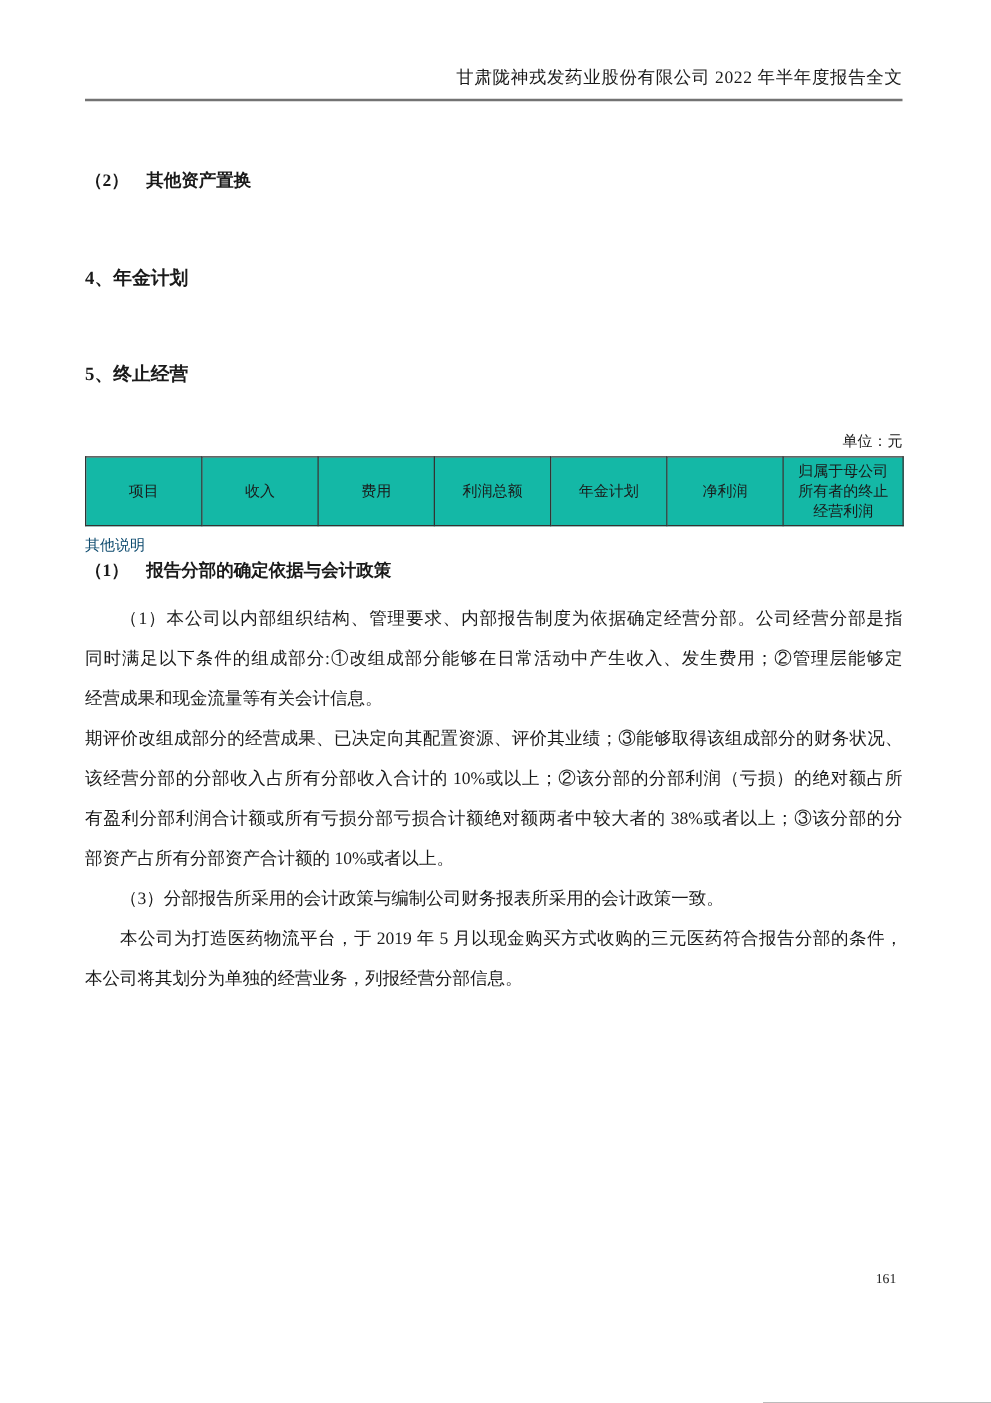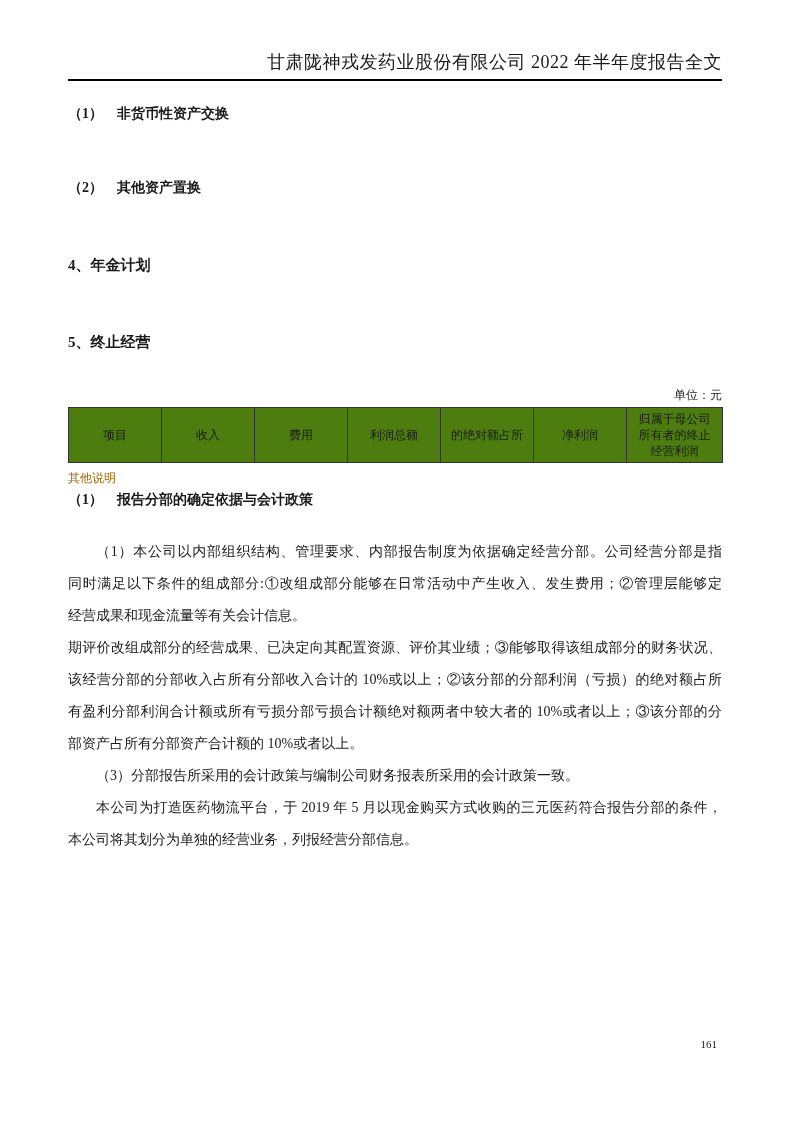--- a/index.html
+++ b/index.html
@@ -10,24 +10,24 @@
     margin: 0 auto;
     background: #ffffff;
     box-sizing: border-box;
     padding: 54px 71px 0 68px;
     font-family: "Liberation Serif", "DejaVu Serif", serif;
     color: #1a1a1a;
     overflow: hidden;
   }
   .doc-header {
     text-align: right;
-    font-size: 18px;
+    font-size: 14px;
     line-height: 17px;
     padding-bottom: 8px;
-    border-bottom: 2px solid #000000;
+    border-bottom: 2px solid #737373;
     letter-spacing: 0.5px;
   }
   .h1 {
     font-weight: bold;
     font-size: 15px;
     line-height: 21px;
   }
   .h2 {
     font-weight: bold;
     font-size: 14px;
@@ -45,68 +45,67 @@
     line-height: 16px;
   }
   table.fin {
     margin-top: 4px;
     width: 654px;
     border-collapse: collapse;
     table-layout: fixed;
   }
   table.fin th {
     border: 1px solid #333;
-    background: #4d7c0f;
+    background: #14b8a6;
     font-weight: normal;
     font-size: 12px;
     line-height: 16px;
     text-align: center;
     vertical-align: middle;
     height: 55px;
     padding: 2px 9px;
     box-sizing: border-box;
   }
   .footnote {
     margin-top: 7px;
     font-size: 12px;
     line-height: 16px;
-    color: #a16207;
+    color: #0c4a6e;
   }
   .s6   { margin-top: 44px; }
   .s6-1 { margin-top: 4px; }
   .body-text {
-    margin-top: 27px;
+    margin-top: 13px;
     font-size: 14px;
     line-height: 32px;
   }
   .line {
     text-align: justify;
     text-align-last: justify;
     white-space: normal;
   }
   .line.short { text-align-last: left; }
   .line.indent { text-indent: 2em; }
   .pageno {
     position: absolute;
-    top: 1038px;
+    top: 1017px;
     right: 76px;
     font-size: 11px;
     color: #222;
   }
 </style>
 </head>
 <body>
 
 <div class="page">
 
   <div class="doc-header">
     <span>甘肃陇神戎发药业股份有限公司 2022 年半年度报告全文</span>
   </div>
 
-  <div class="h2 s3-1">（1）　非货币性资产交换</div>
   <div class="h2 s3-2">（2）　其他资产置换</div>
   <div class="h1 s4">4、年金计划</div>
   <div class="h1 s5">5、终止经营</div>
 
   <div class="unit">单位：元</div>
 
   <table class="fin">
     <colgroup>
       <col style="width:93px">
         <col style="width:93px">
@@ -115,38 +114,38 @@
         <col style="width:93px">
         <col style="width:93px">
       <col style="width:96px">
     </colgroup>
     <thead>
       <tr>
         <th>项目</th>
         <th>收入</th>
         <th>费用</th>
         <th>利润总额</th>
-        <th>的绝对额占所</th>
+        <th>年金计划</th>
         <th>净利润</th>
         <th>归属于母公司所有者的终止经营利润</th>
       </tr>
     </thead>
   </table>
 
   <div class="footnote">其他说明</div>
 
   <div class="h2 s6-1">（1）　报告分部的确定依据与会计政策</div>
 
   <div class="body-text">
     <div class="line indent">（1）本公司以内部组织结构、管理要求、内部报告制度为依据确定经营分部。公司经营分部是指</div>
     <div class="line">同时满足以下条件的组成部分:①改组成部分能够在日常活动中产生收入、发生费用；②管理层能够定</div>
     <div class="line short">经营成果和现金流量等有关会计信息。</div>
     <div class="line">期评价改组成部分的经营成果、已决定向其配置资源、评价其业绩；③能够取得该组成部分的财务状况、</div>
     <div class="line">该经营分部的分部收入占所有分部收入合计的 10%或以上；②该分部的分部利润（亏损）的绝对额占所</div>
-    <div class="line">有盈利分部利润合计额或所有亏损分部亏损合计额绝对额两者中较大者的 10%或者以上；③该分部的分</div>
+    <div class="line">有盈利分部利润合计额或所有亏损分部亏损合计额绝对额两者中较大者的 38%或者以上；③该分部的分</div>
     <div class="line short">部资产占所有分部资产合计额的 10%或者以上。</div>
     <div class="line indent short">（3）分部报告所采用的会计政策与编制公司财务报表所采用的会计政策一致。</div>
     <div class="line indent">本公司为打造医药物流平台，于 2019 年 5 月以现金购买方式收购的三元医药符合报告分部的条件，</div>
     <div class="line short">本公司将其划分为单独的经营业务，列报经营分部信息。</div>
   </div>
 
   <div class="pageno">161</div>
 
 </div>
 

